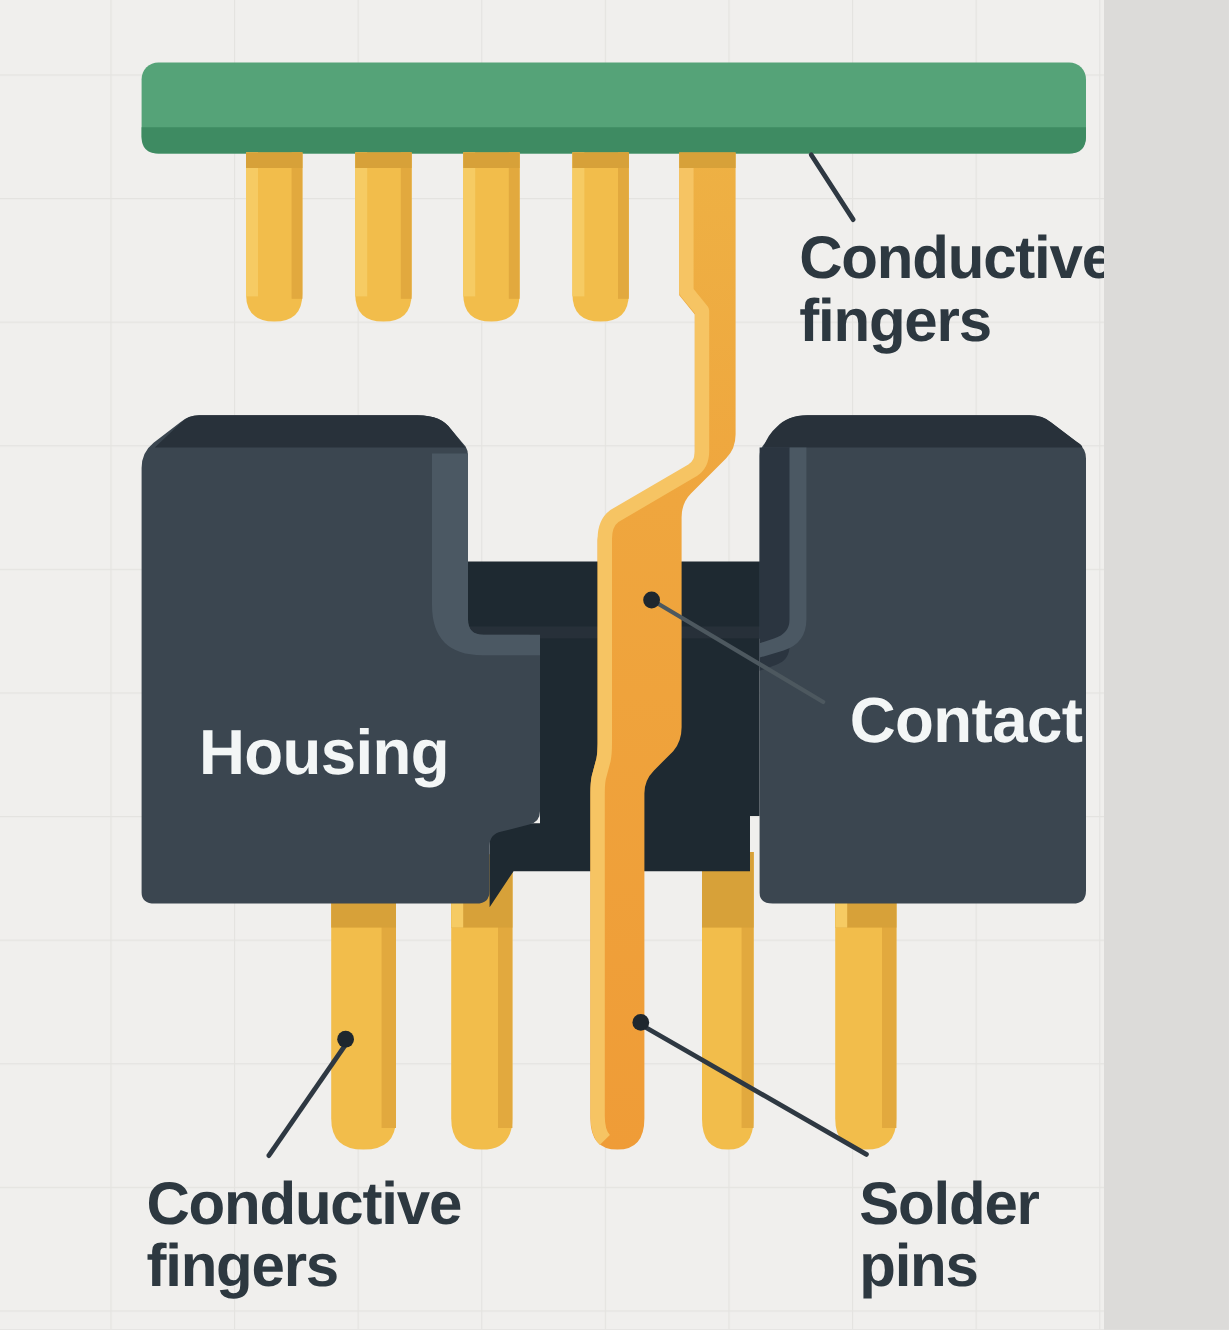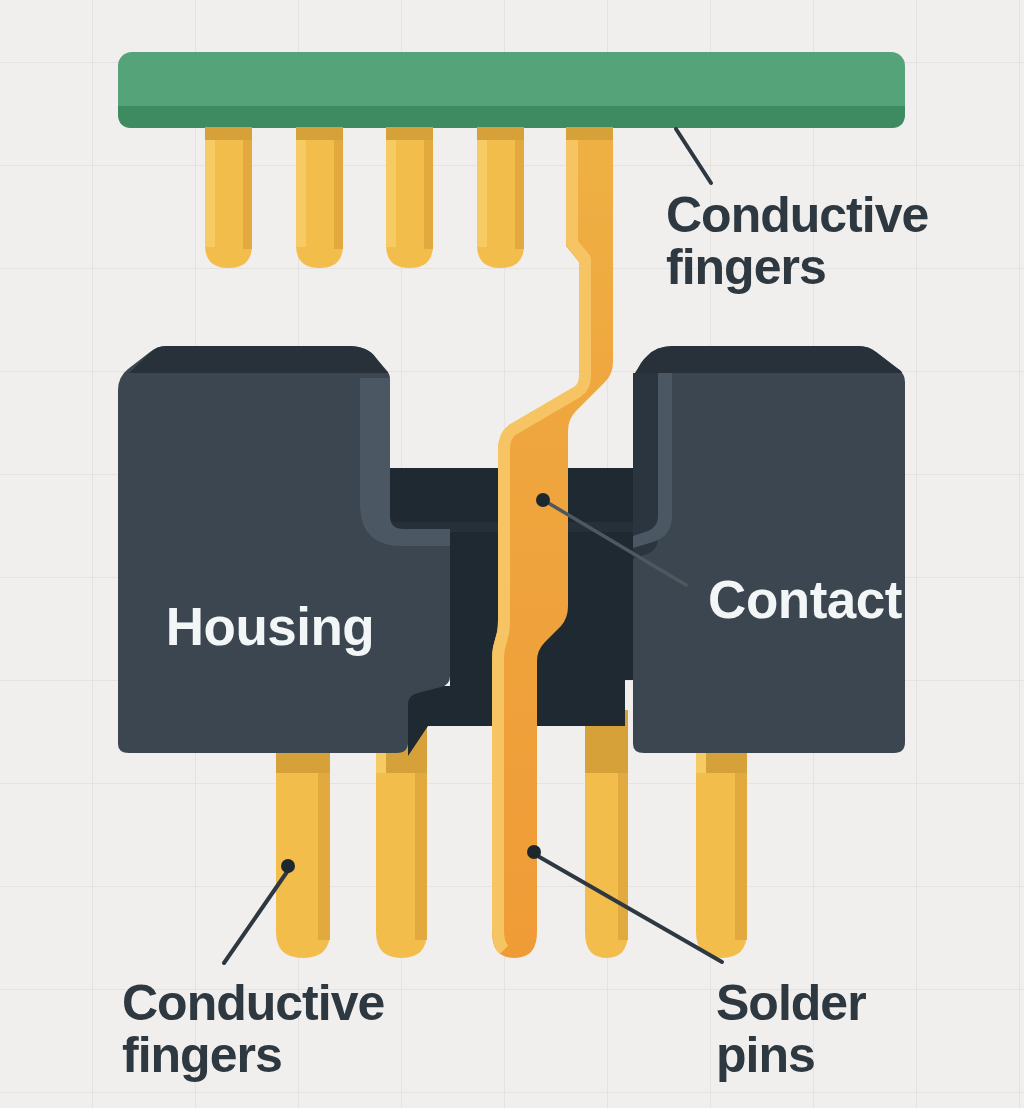--- a/index.html
+++ b/index.html
@@ -1,17 +1,17 @@
 <!DOCTYPE html>
 <html style="--bg: #f0efed; --grid: #e4e3e0; --green_main: #55a378; --green_dark: #3e8b62; --pin_main: #f2bd4b; --pin_bevel: #f6cb63; --pin_edge: #e2a93e; --pin_shadow: #d7a139; --strip_top: #eeb144; --strip_main: #efa63e; --strip_bottom: #ef9c37; --strip_bevel: #f6c463; --housing_face: #3b4650; --housing_top: #28313a; --housing_side: #2b3540; --housing_bevel: #4b5863; --slot: #1e2931; --slot_hl: #273039; --caption: #2d3840; --label_light: #f3f6f6; --leader: #2e3842; --leader_soft: #4d585f; --dot: #1f272e;"><head>
 <meta charset="utf-8">
 <style>
   html,body{margin:0;padding:0;background:#dcdbd9;}
   .stage{
-    width:1024px;height:1108px;position:relative;overflow:hidden;
+    width:920px;height:1108px;position:relative;overflow:hidden;
     background:var(--bg,#f0efed);
     font-family:"Liberation Sans", sans-serif;
   }
   svg{display:block}
   .grid-line{stroke:var(--grid,#e4e3e0);stroke-width:2;}
   .green-main{fill:var(--green_main,#55a378);}
   .green-dark{fill:var(--green_dark,#3e8b62);}
   .pin-main{fill:var(--pin_main,#f2bd4b);}
   .pin-bevel{fill:var(--pin_bevel,#f6cb63);}
   .pin-edge{fill:var(--pin_edge,#e2a93e);}

